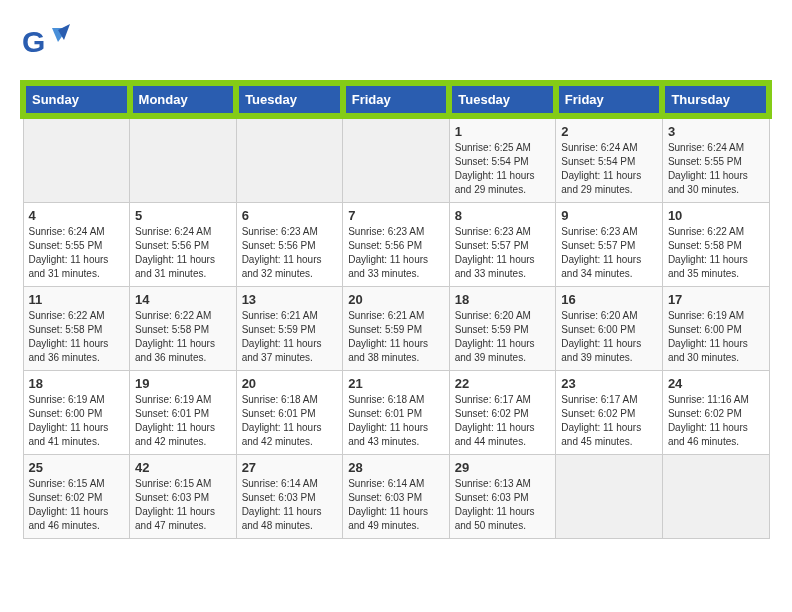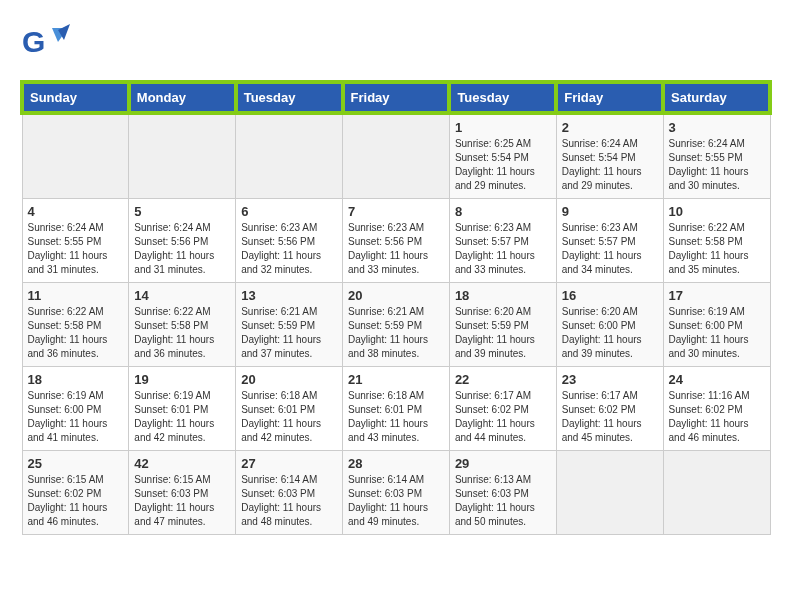--- a/index.html
+++ b/index.html
@@ -58,21 +58,21 @@
       border-collapse: collapse;
       table-layout: fixed;
     }
     th {
       background-color: #2a5db0;
       color: white;
       text-align: left;
       padding: 6px 6px;
       font-size: 13px;
       font-weight: bold;
-      border: 4px solid #84cc16;
+      border: 6px solid #84cc16;
     }
     td {
       border: 1px solid #ccc;
       vertical-align: top;
       padding: 5px 5px;
       font-size: 10.5px;
       color: #333;
       height: 82px;
       background: #fff;
     }
@@ -124,21 +124,21 @@
 
   <table>
     <thead>
       <tr>
       <th>Sunday</th>
           <th>Monday</th>
           <th>Tuesday</th>
           <th>Friday</th>
           <th>Tuesday</th>
           <th>Friday</th>
-          <th>Saturday</th>
+          <th>Thursday</th>
         </tr>
     </thead>
     <tbody id="calendar-body">
     <tr>
           <td class="empty-cell"></td>
           <td class="empty-cell"></td>
           <td class="empty-cell"></td>
           <td class="empty-cell"></td>
           <td><span class="day-number">1</span><span class="cell-text">Sunrise: 6:25 AM</span><br><span class="cell-text">Sunset: 5:54 PM</span><br><span class="cell-text">Daylight: 11 hours and 29 minutes.</span></td>
           <td><span class="day-number">2</span><span class="cell-text">Sunrise: 6:24 AM</span><br><span class="cell-text">Sunset: 5:54 PM</span><br><span class="cell-text">Daylight: 11 hours and 29 minutes.</span></td>

